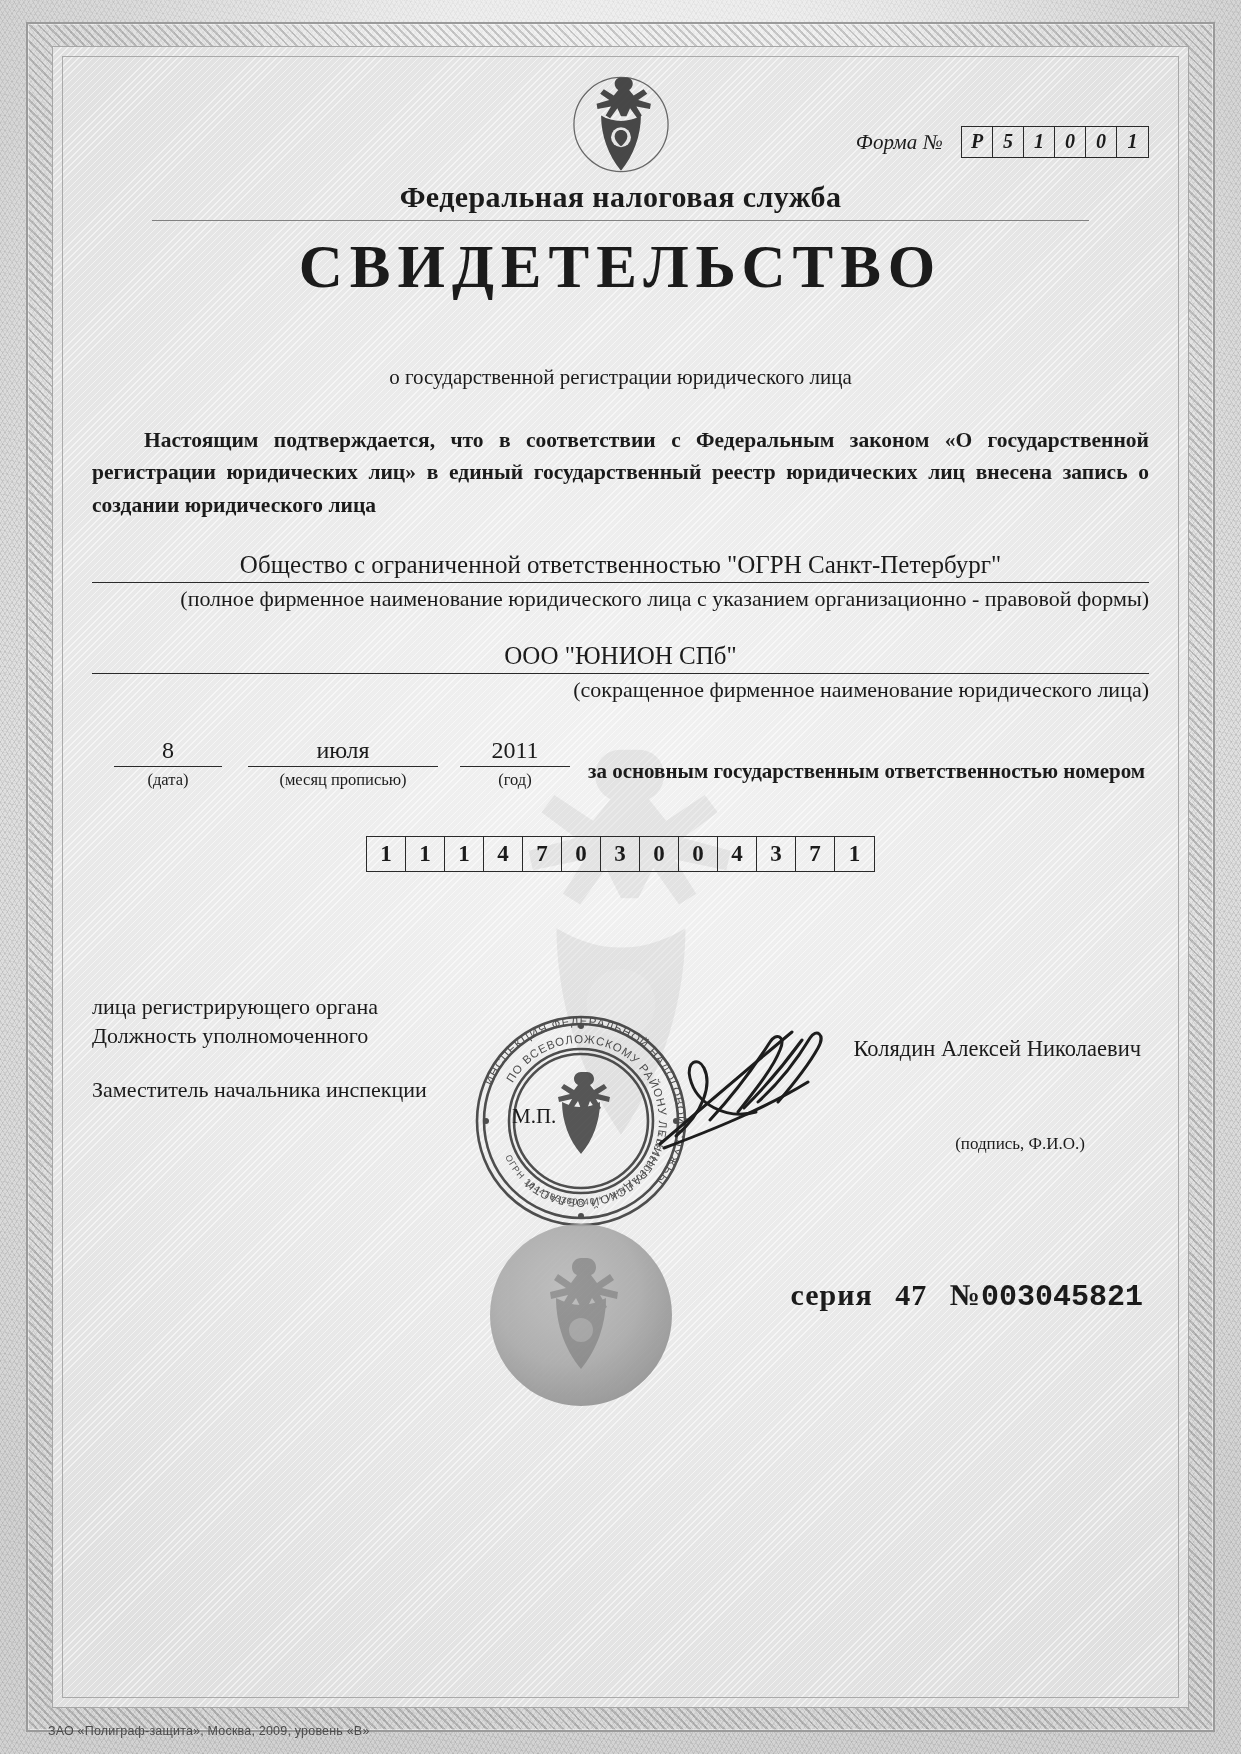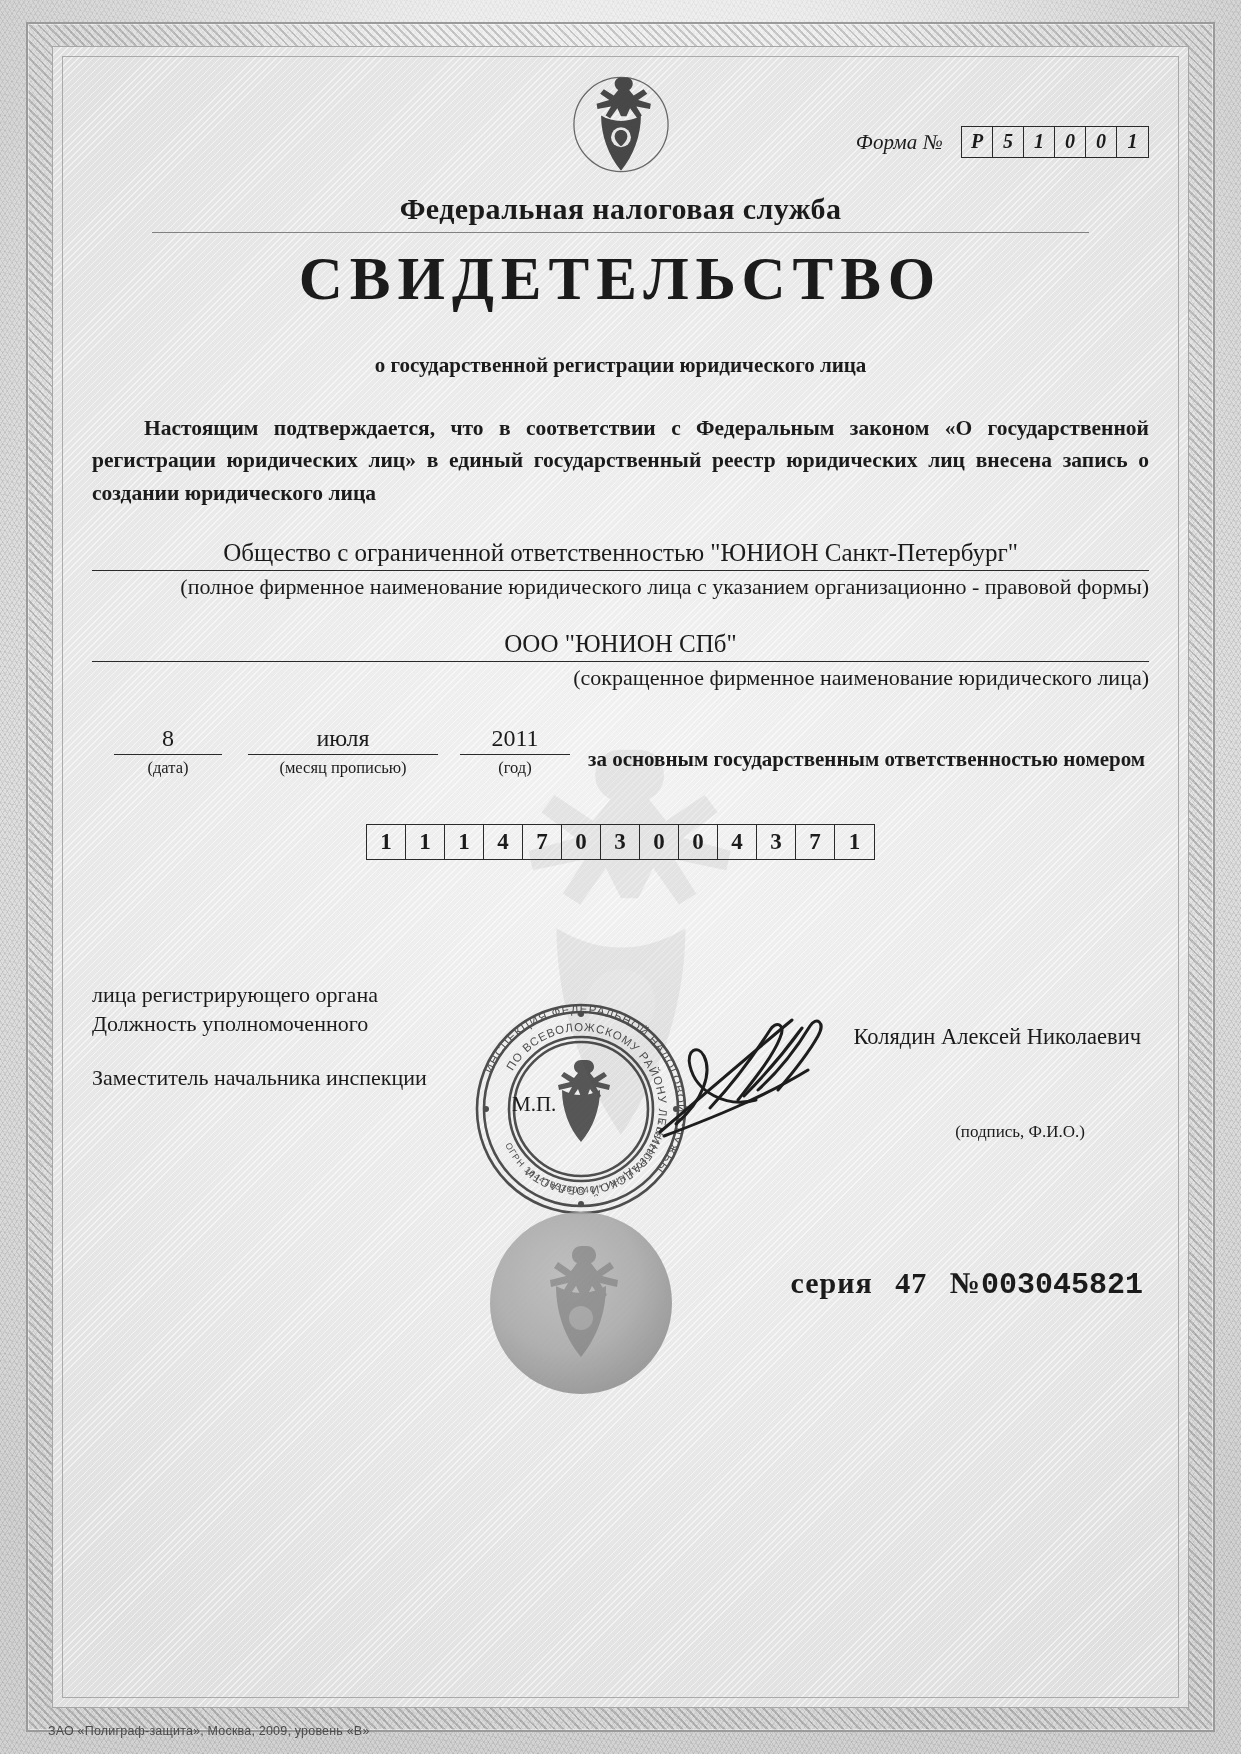--- a/index.html
+++ b/index.html
@@ -69,31 +69,31 @@
   .boxrow{ display:flex; border:1.4px solid #2a2a2a; }
   .boxrow .cell{
     width:31px; height:30px; line-height:29px; text-align:center;
     font-weight:bold; font-size:20px; border-right:1.4px solid #2a2a2a;
     font-family:"Liberation Serif", serif;
   }
   .boxrow .cell:last-child{ border-right:none; }
 
   .fts{
     text-align:center; font-size:30px; font-weight:bold; letter-spacing:.4px;
-    margin-top:16px;
+    margin-top:4px;
   }
   .rule-under-fts{
     height:0; border-top:1px solid #6e6e6e; margin:6px 60px 0 60px; opacity:.85;
   }
   .svid{
     text-align:center; font-size:61px; font-weight:bold; letter-spacing:7px;
     margin-top:14px; line-height:1.05;
   }
   .svid-sub{
-    text-align:center; font-size:21px; font-weight:bold; margin-top:42px;
+    text-align:center; font-size:21px; font-weight:normal; margin-top:66px;
   }
 
   .para{
     margin-top:34px; font-size:21.5px; font-weight:bold; line-height:1.5;
     text-align:justify; text-align-last:left;
   }
   .para .indent{ display:inline-block; width:52px; }
 
   
   .field{ margin-top:30px; }
@@ -209,21 +209,21 @@
 
   <div class="fts">Федеральная налоговая служба</div>
   <div class="rule-under-fts"></div>
 
   <div class="svid">СВИДЕТЕЛЬСТВО</div>
   <div class="svid-sub">о государственной регистрации юридического лица</div>
 
   <div class="para"><span class="indent"></span><span>Настоящим  подтверждается,  что  в  соответствии  с  Федеральным законом «О государственной регистрации юридических лиц» в единый государственный реестр юридических лиц внесена запись о создании юридического лица</span></div>
 
   <div class="field">
-    <div class="val">Общество с ограниченной ответственностью "ЮНИОН Санкт-Петербург"</div>
+    <div class="val">Общество с ограниченной ответственностью "ОГРН Санкт-Петербург"</div>
     <div class="cap">(полное фирменное наименование юридического лица с указанием организационно - правовой формы)</div>
   </div>
 
   <div class="field">
     <div class="val">ООО "ЮНИОН СПб"</div>
     <div class="cap">(сокращенное фирменное наименование юридического лица)</div>
   </div>
 
   <div class="daterow">
     <div class="dcol d-day">

